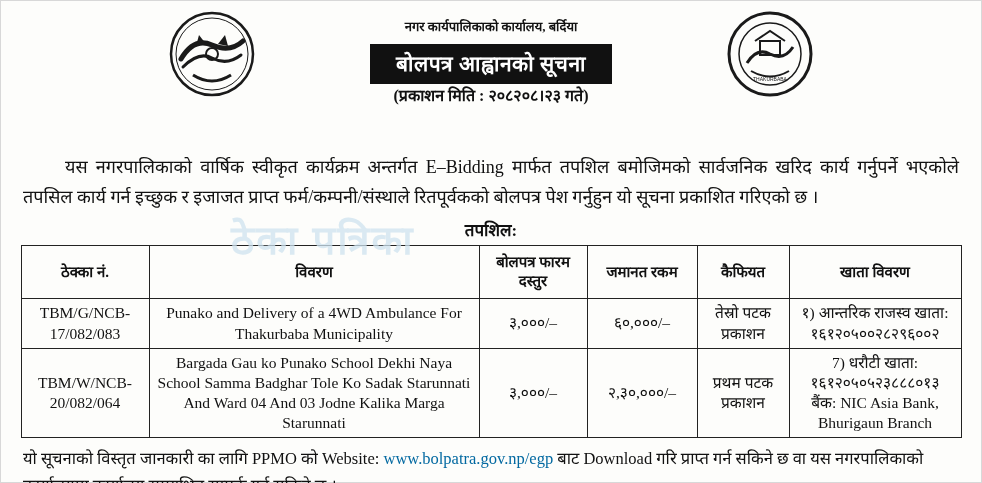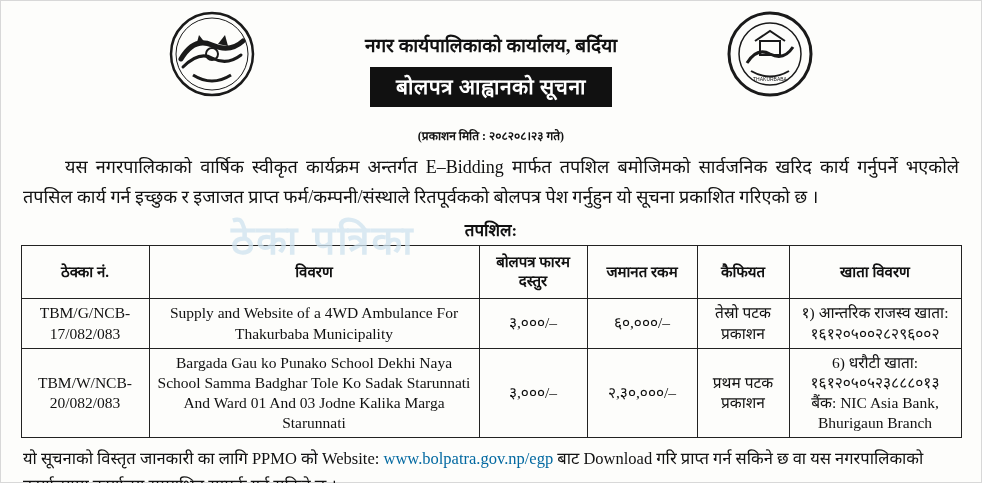--- a/index.html
+++ b/index.html
@@ -57,39 +57,39 @@
     text-align: center;
     padding-top: 4px;
   }
   .muni-name {
     font-size: 27px;
     font-weight: bold;
     letter-spacing: .5px;
     line-height: 1.15;
   }
   .muni-office {
-    font-size: 19px;
-    font-weight: bold;
-    margin-top: 24px;
+    font-size: 13px;
+    font-weight: bold;
+    margin-top: 8px;
     line-height: 1.2;
   }
   .notice-banner {
     display: inline-block;
     background: #111;
     color: #fff;
     font-size: 21px;
     font-weight: bold;
     padding: 5px 26px 7px 26px;
     margin-top: 9px;
     letter-spacing: .5px;
   }
   .pub-date {
-    font-size: 12px;
-    font-weight: bold;
-    margin-top: 20px;
+    font-size: 16px;
+    font-weight: bold;
+    margin-top: 0;
   }
 
   
   .intro {
     font-size: 18px;
     line-height: 1.65;
     margin: 6px 22px 0 22px;
     text-align: justify;
     text-justify: inter-word;
   }
@@ -211,33 +211,33 @@
         <th>विवरण</th>
         <th>बोलपत्र फारम दस्तुर</th>
         <th>जमानत रकम</th>
         <th>कैफियत</th>
         <th>खाता विवरण</th>
       </tr>
     </thead>
     <tbody>
       <tr>
         <td class="contract">TBM/G/NCB-17/082/083</td>
-        <td class="desc">Supply and Website of a 4WD Ambulance For Thakurbaba Municipality</td>
+        <td class="desc">Punako and Delivery of a 4WD Ambulance For Thakurbaba Municipality</td>
         <td>३,०००/–</td>
         <td>६०,०००/–</td>
         <td class="remark">तेस्रो पटक प्रकाशन</td>
         <td class="account">१) आन्तरिक राजस्व खाता: १६१२०५००२८२९६००२</td>
       </tr>
       <tr>
-        <td class="contract">TBM/W/NCB-20/082/083</td>
-        <td class="desc">Bargada Gau ko Punako School Dekhi Naya School Samma Badghar Tole Ko Sadak Starunnati And Ward 01 And 03 Jodne Kalika Marga Starunnati</td>
+        <td class="contract">TBM/W/NCB-20/082/064</td>
+        <td class="desc">Bargada Gau ko Punako School Dekhi Naya School Samma Badghar Tole Ko Sadak Starunnati And Ward 04 And 03 Jodne Kalika Marga Starunnati</td>
         <td>३,०००/–</td>
         <td>२,३०,०००/–</td>
         <td class="remark">प्रथम पटक प्रकाशन</td>
-        <td class="account" style="white-space: pre-line;">6) धरौटी खाता: १६१२०५०५२३८८८०१३
+        <td class="account" style="white-space: pre-line;">7) धरौटी खाता: १६१२०५०५२३८८८०१३
 बैंक: NIC Asia Bank, Bhurigaun Branch</td>
       </tr>
     </tbody>
   </table>
 
   <div class="footer">
     <span>यो सूचनाको विस्तृत जानकारी का लागि PPMO को  Website: </span><a class="url" href="#">www.bolpatra.gov.np/egp</a><span> बाट Download गरि प्राप्त गर्न सकिने छ वा यस नगरपालिकाको कार्यालयमा कार्यालय समयभित्र सम्पर्क गर्न सकिने छ ।</span>
   </div>
 
 </div>

